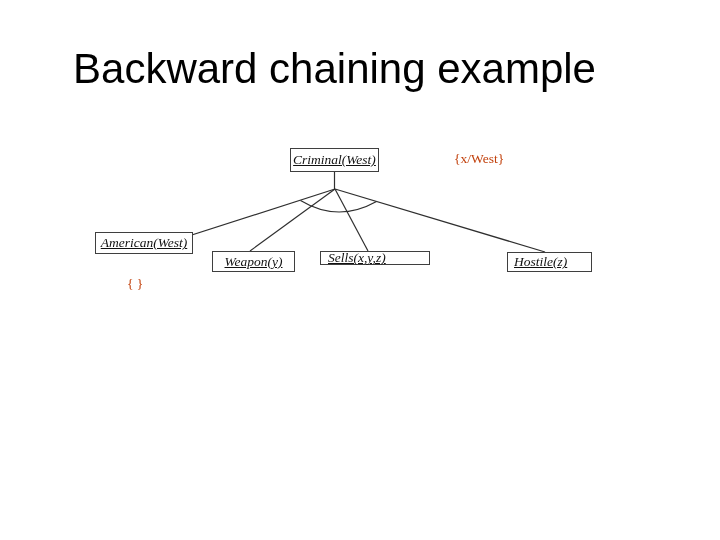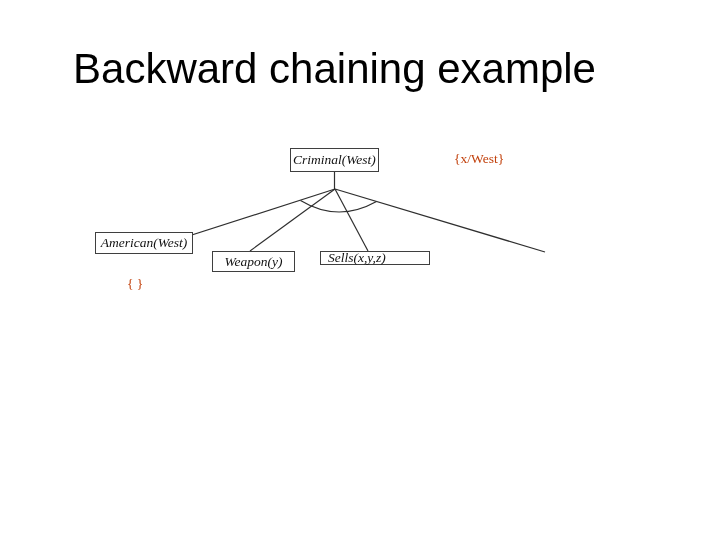--- a/index.html
+++ b/index.html
@@ -41,20 +41,21 @@
     border: 1px solid #3f3f3f;
     background: #ffffff;
     font-style: italic;
     font-size: 13.5px;
     line-height: 1;
     color: #111111;
     display: flex;
     align-items: center;
     justify-content: center;
     white-space: nowrap;
+    text-decoration: underline;
   }
   .node-criminal { left: 290px; top: 148px; width: 89px; height: 24px; }
   .node-american { left: 95px;  top: 232px; width: 98px; height: 22px; }
   .node-weapon   { left: 212px; top: 251px; width: 83px; height: 21px; }
   .node-sells    { left: 320px; top: 251px; width: 110px; height: 14px;
                    justify-content: flex-start; padding-left: 7px; }
   .node-hostile  { left: 507px; top: 252px; width: 85px; height: 20px;
                    justify-content: flex-start; padding-left: 6px; }
   .subst {
     position: absolute;
@@ -87,16 +88,17 @@
   <div class="node node-criminal">Criminal(West)</div>
 
   <div class="subst subst-root">{x/West}</div>
 
   <div class="node node-american">American(West)</div>
 
   <div class="node node-weapon">Weapon(y)</div>
 
   <div class="node node-sells">Sells(x,y,z)</div>
 
+  <div class="node node-hostile">Hostile(z)</div>
 
   <div class="subst subst-american">{ }</div>
 
 </div>
 
 </body></html>

